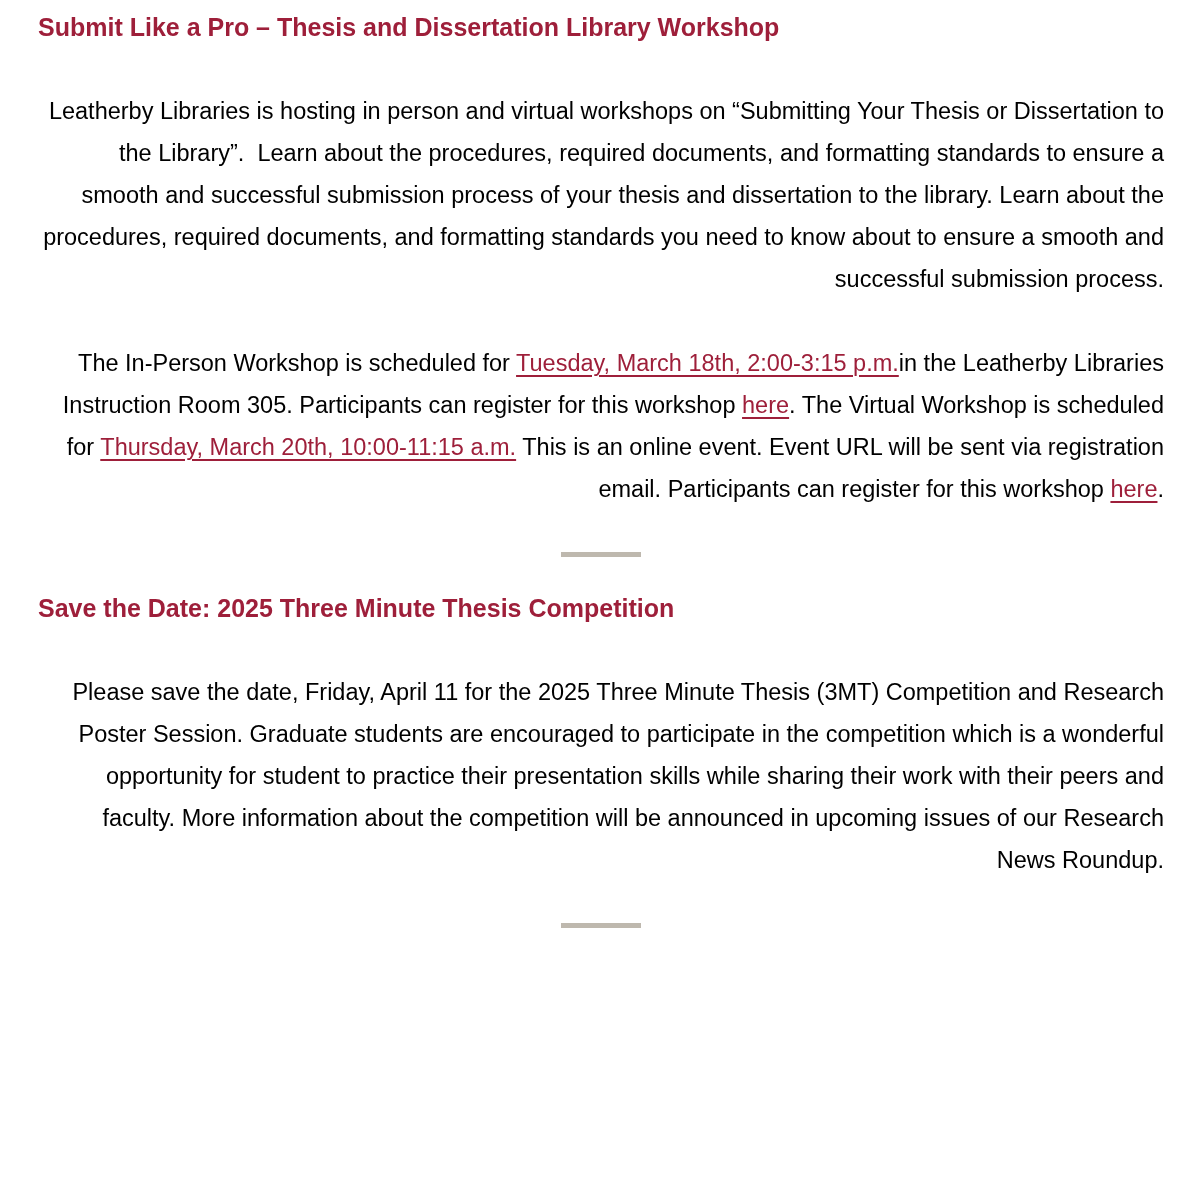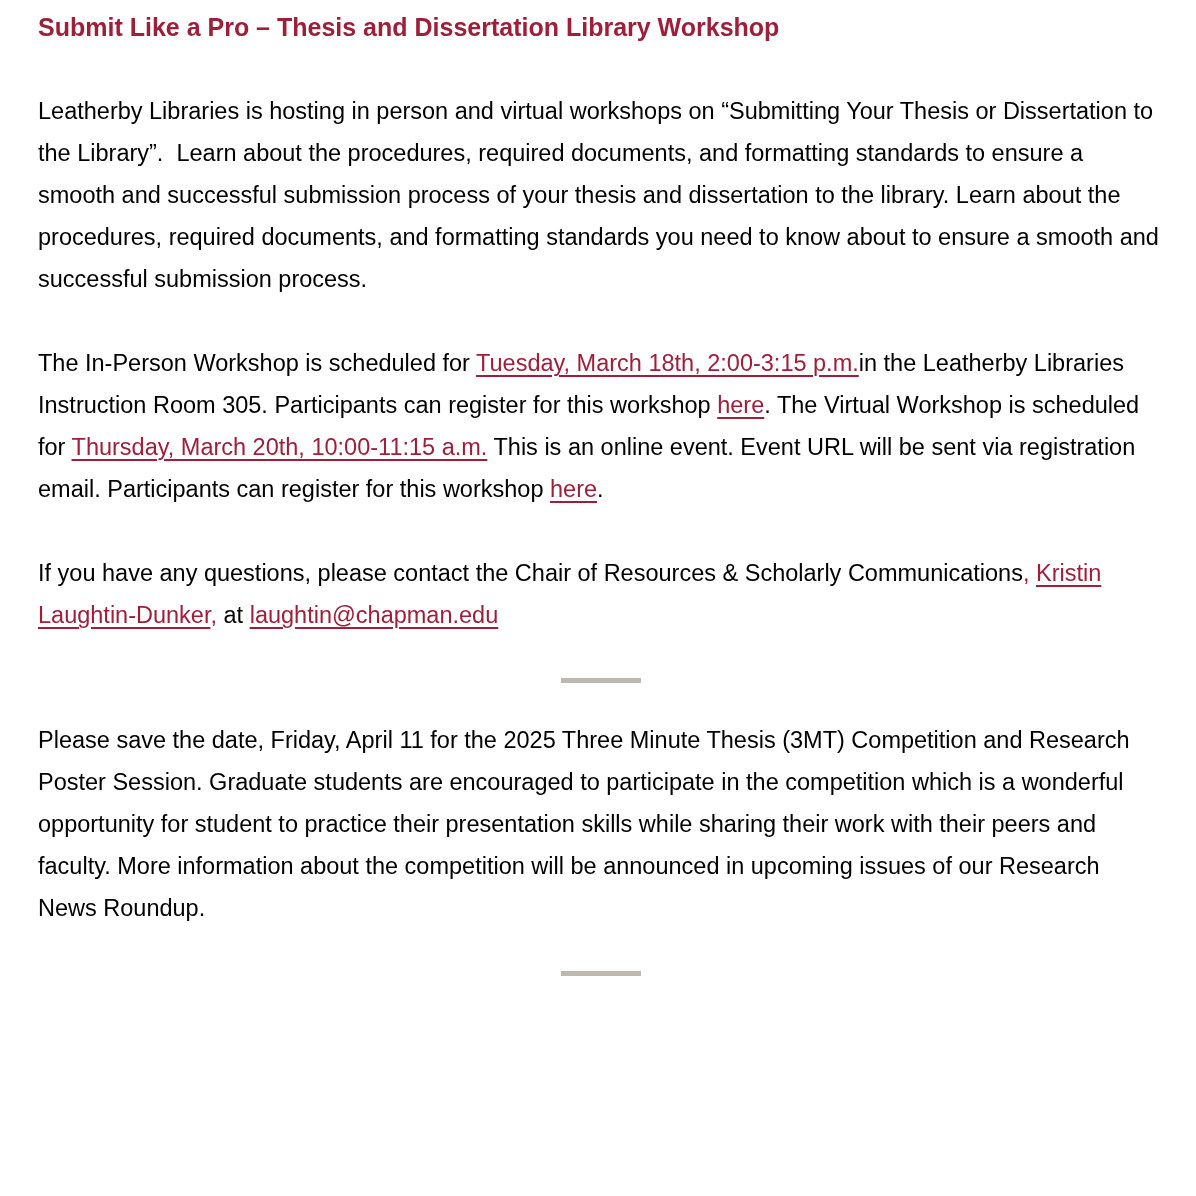--- a/index.html
+++ b/index.html
@@ -28,20 +28,21 @@
   }
   .heading {
     font-size: 25px;
     line-height: 30px;
     font-weight: 700;
     color: var(--accent);
     margin: 0 0 48px 0;
   }
   .para {
     margin: 0 0 42px 0;
+    text-align: right;
   }
   .link {
     color: var(--accent);
     text-decoration-thickness: 2px;
     text-underline-offset: 4px;
   }
   .accent {
     color: var(--accent);
   }
   .bold {
@@ -60,22 +61,22 @@
 <body>
 
 <div class="page">
 
   <h3 class="heading">Submit Like a Pro – Thesis and Dissertation Library Workshop</h3>
 
   <p class="para"><span>Leatherby Libraries is hosting in person and virtual workshops on “Submitting Your Thesis or Dissertation to the Library”.&nbsp; Learn about the procedures, required documents, and formatting standards to ensure a smooth and successful submission process of your thesis and dissertation to the library. Learn about the procedures, required documents, and formatting standards you need to know about to ensure a smooth and successful submission process.</span></p>
 
   <p class="para"><span>The In-Person Workshop is scheduled for </span><a href="#" class="link">Tuesday, March 18th, 2:00-3:15 p.m.</a><span>in the Leatherby Libraries Instruction Room 305. Participants can register for this workshop </span><a href="#" class="link">here</a><span>. The Virtual Workshop is scheduled for </span><a href="#" class="link">Thursday, March 20th, 10:00-11:15 a.m.</a><span> This is an online event. Event URL will be sent via registration email. Participants can register for this workshop </span><a href="#" class="link">here</a><span>.</span></p>
 
-  <p class="para"><span>If you have any questions, please contact the Chair of Resources &amp; Scholarly Communications</span><span class="accent">, </span><a href="#" class="link">Kristin Laughtin-Dunker</a><span class="accent">,</span><span> at </span><a href="#" class="link">laughtin@chapman.edu</a></p>
 
   <hr class="divider">
 
+  <h3 class="heading">Save the Date: 2025 Three Minute Thesis Competition</h3>
 
   <p class="para"><span>Please save the date, </span><strong class="bold">Friday, April 11 for the 2025</strong><span> Three Minute Thesis (3MT) Competition and Research Poster Session. Graduate students are encouraged to participate in the competition which is a wonderful opportunity for student to practice their presentation skills while sharing their work with their peers and faculty. More information about the competition will be announced in upcoming issues of our Research News Roundup.</span></p>
 
   <hr class="divider">
 
 </div>
 
 </body></html>

